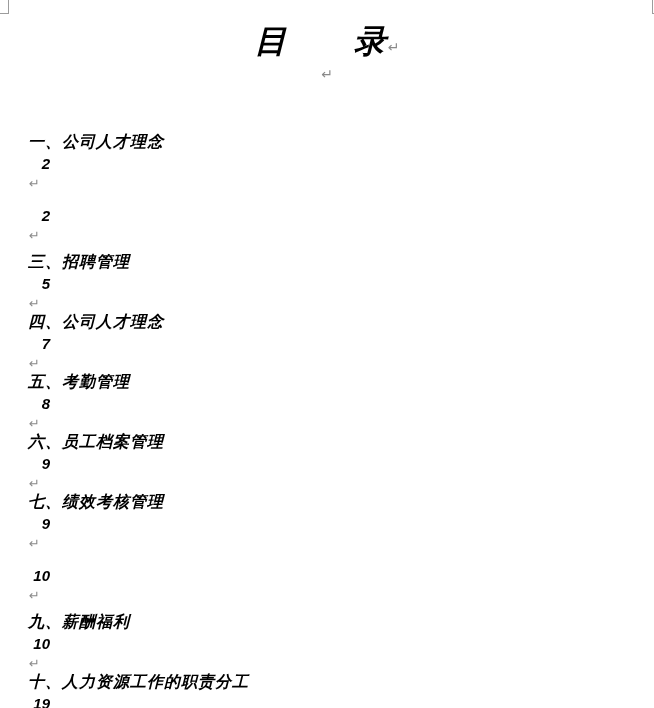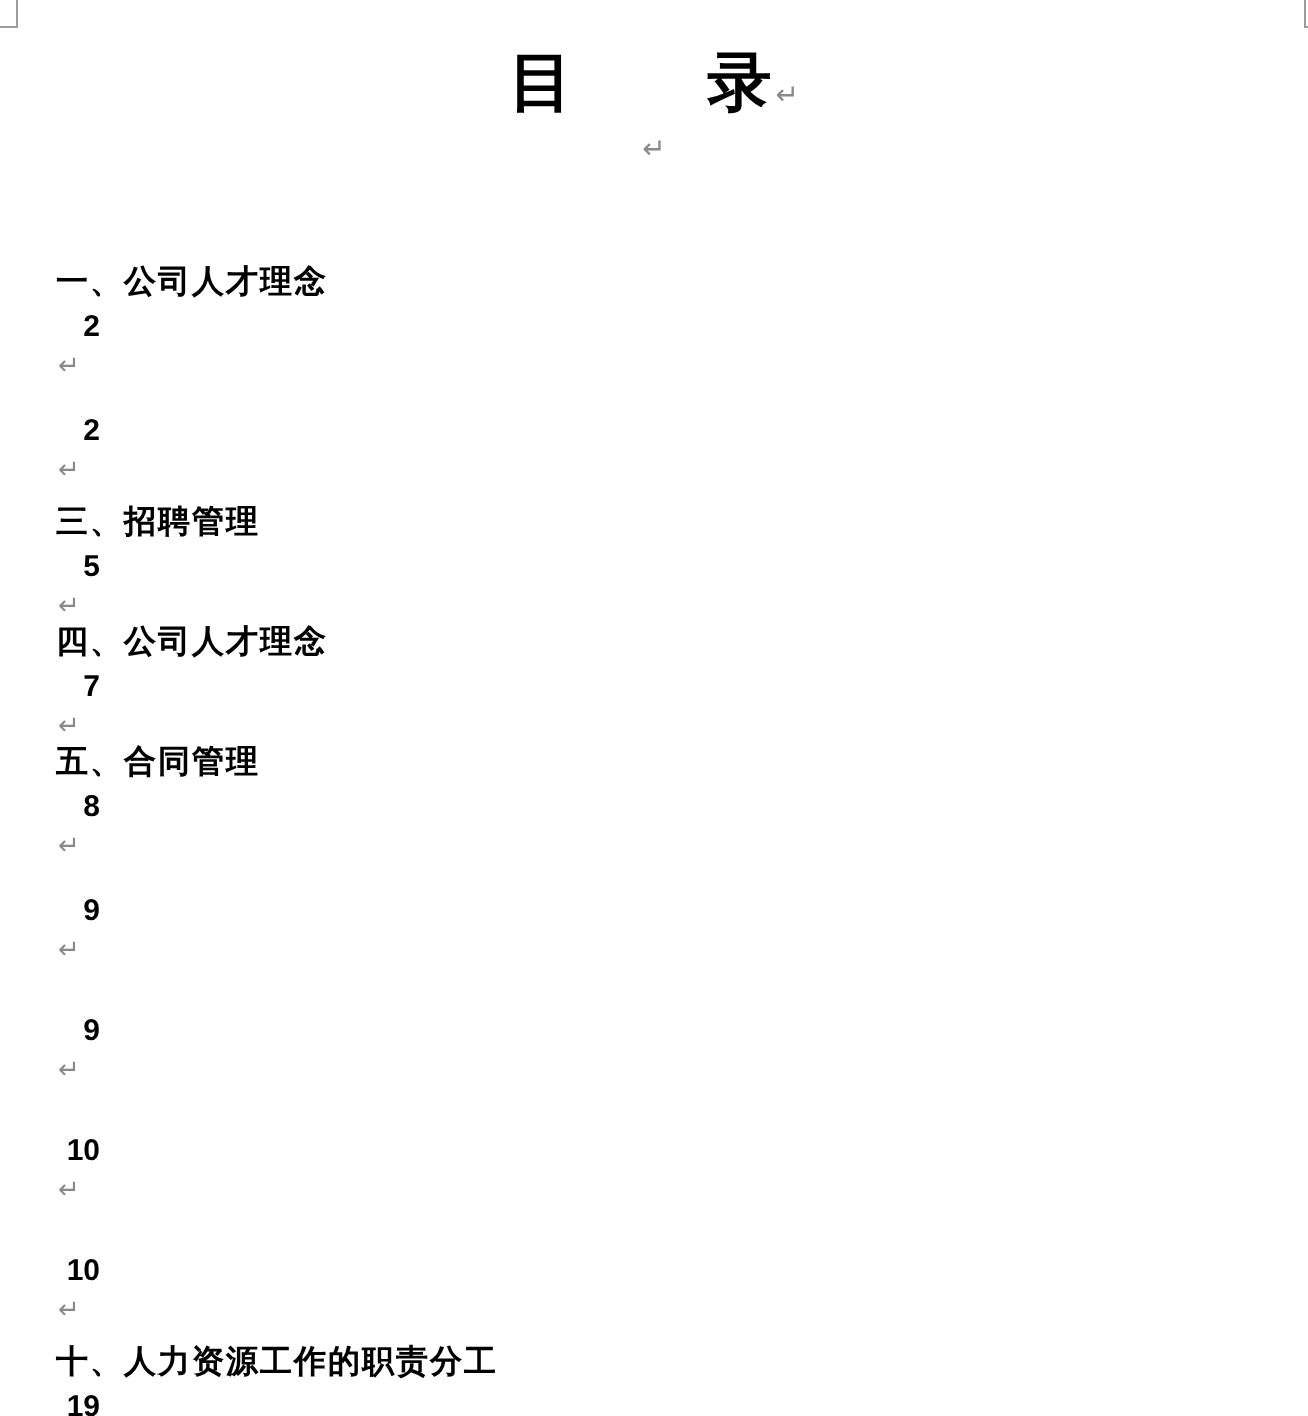--- a/index.html
+++ b/index.html
@@ -8,20 +8,21 @@
     background: #ffffff;
   }
   .page {
     position: relative;
     width: 654px;
     height: 708px;
     background: #ffffff;
     overflow: hidden;
     font-family: "Liberation Sans", sans-serif;
     color: #000000;
+    font-style: italic;
   }
   
   .crop { position: absolute; background: #9c9c9c; }
   .crop-tl-v { left: 8px;  top: 0;    width: 1px; height: 14px; }
   .crop-tl-h { left: 0;    top: 13px; width: 9px; height: 1px; }
   .crop-tr-v { right: 1px; top: 0;    width: 1px; height: 14px; }
   .crop-tr-h { right: 0;   top: 13px; width: 2px; height: 1px; }
 
   .title-row {
     position: absolute;
@@ -129,45 +130,48 @@
     </div>
 
     <div class="toc-row">
       <span class="toc-label">四、公司人才理念</span>
       <span class="toc-leader"></span>
       <span class="toc-page">7</span>
       <span class="pilcrow">↵</span>
     </div>
 
     <div class="toc-row">
-      <span class="toc-label">五、合同管理</span>
+      <span class="toc-label">五、考勤管理</span>
       <span class="toc-leader"></span>
       <span class="toc-page">8</span>
       <span class="pilcrow">↵</span>
     </div>
 
     <div class="toc-row">
+      <span class="toc-label">六、员工档案管理</span>
       <span class="toc-leader"></span>
       <span class="toc-page">9</span>
       <span class="pilcrow">↵</span>
     </div>
 
     <div class="toc-row">
+      <span class="toc-label">七、绩效考核管理</span>
       <span class="toc-leader"></span>
       <span class="toc-page">9</span>
       <span class="pilcrow">↵</span>
     </div>
 
     <div class="toc-row">
       <span class="toc-leader"></span>
       <span class="toc-page">10</span>
       <span class="pilcrow">↵</span>
     </div>
 
     <div class="toc-row">
+      <span class="toc-label">九、薪酬福利</span>
       <span class="toc-leader"></span>
       <span class="toc-page">10</span>
       <span class="pilcrow">↵</span>
     </div>
 
     <div class="toc-row">
       <span class="toc-label">十、人力资源工作的职责分工</span>
       <span class="toc-leader"></span>
       <span class="toc-page">19</span>
       <span class="pilcrow">↵</span>

